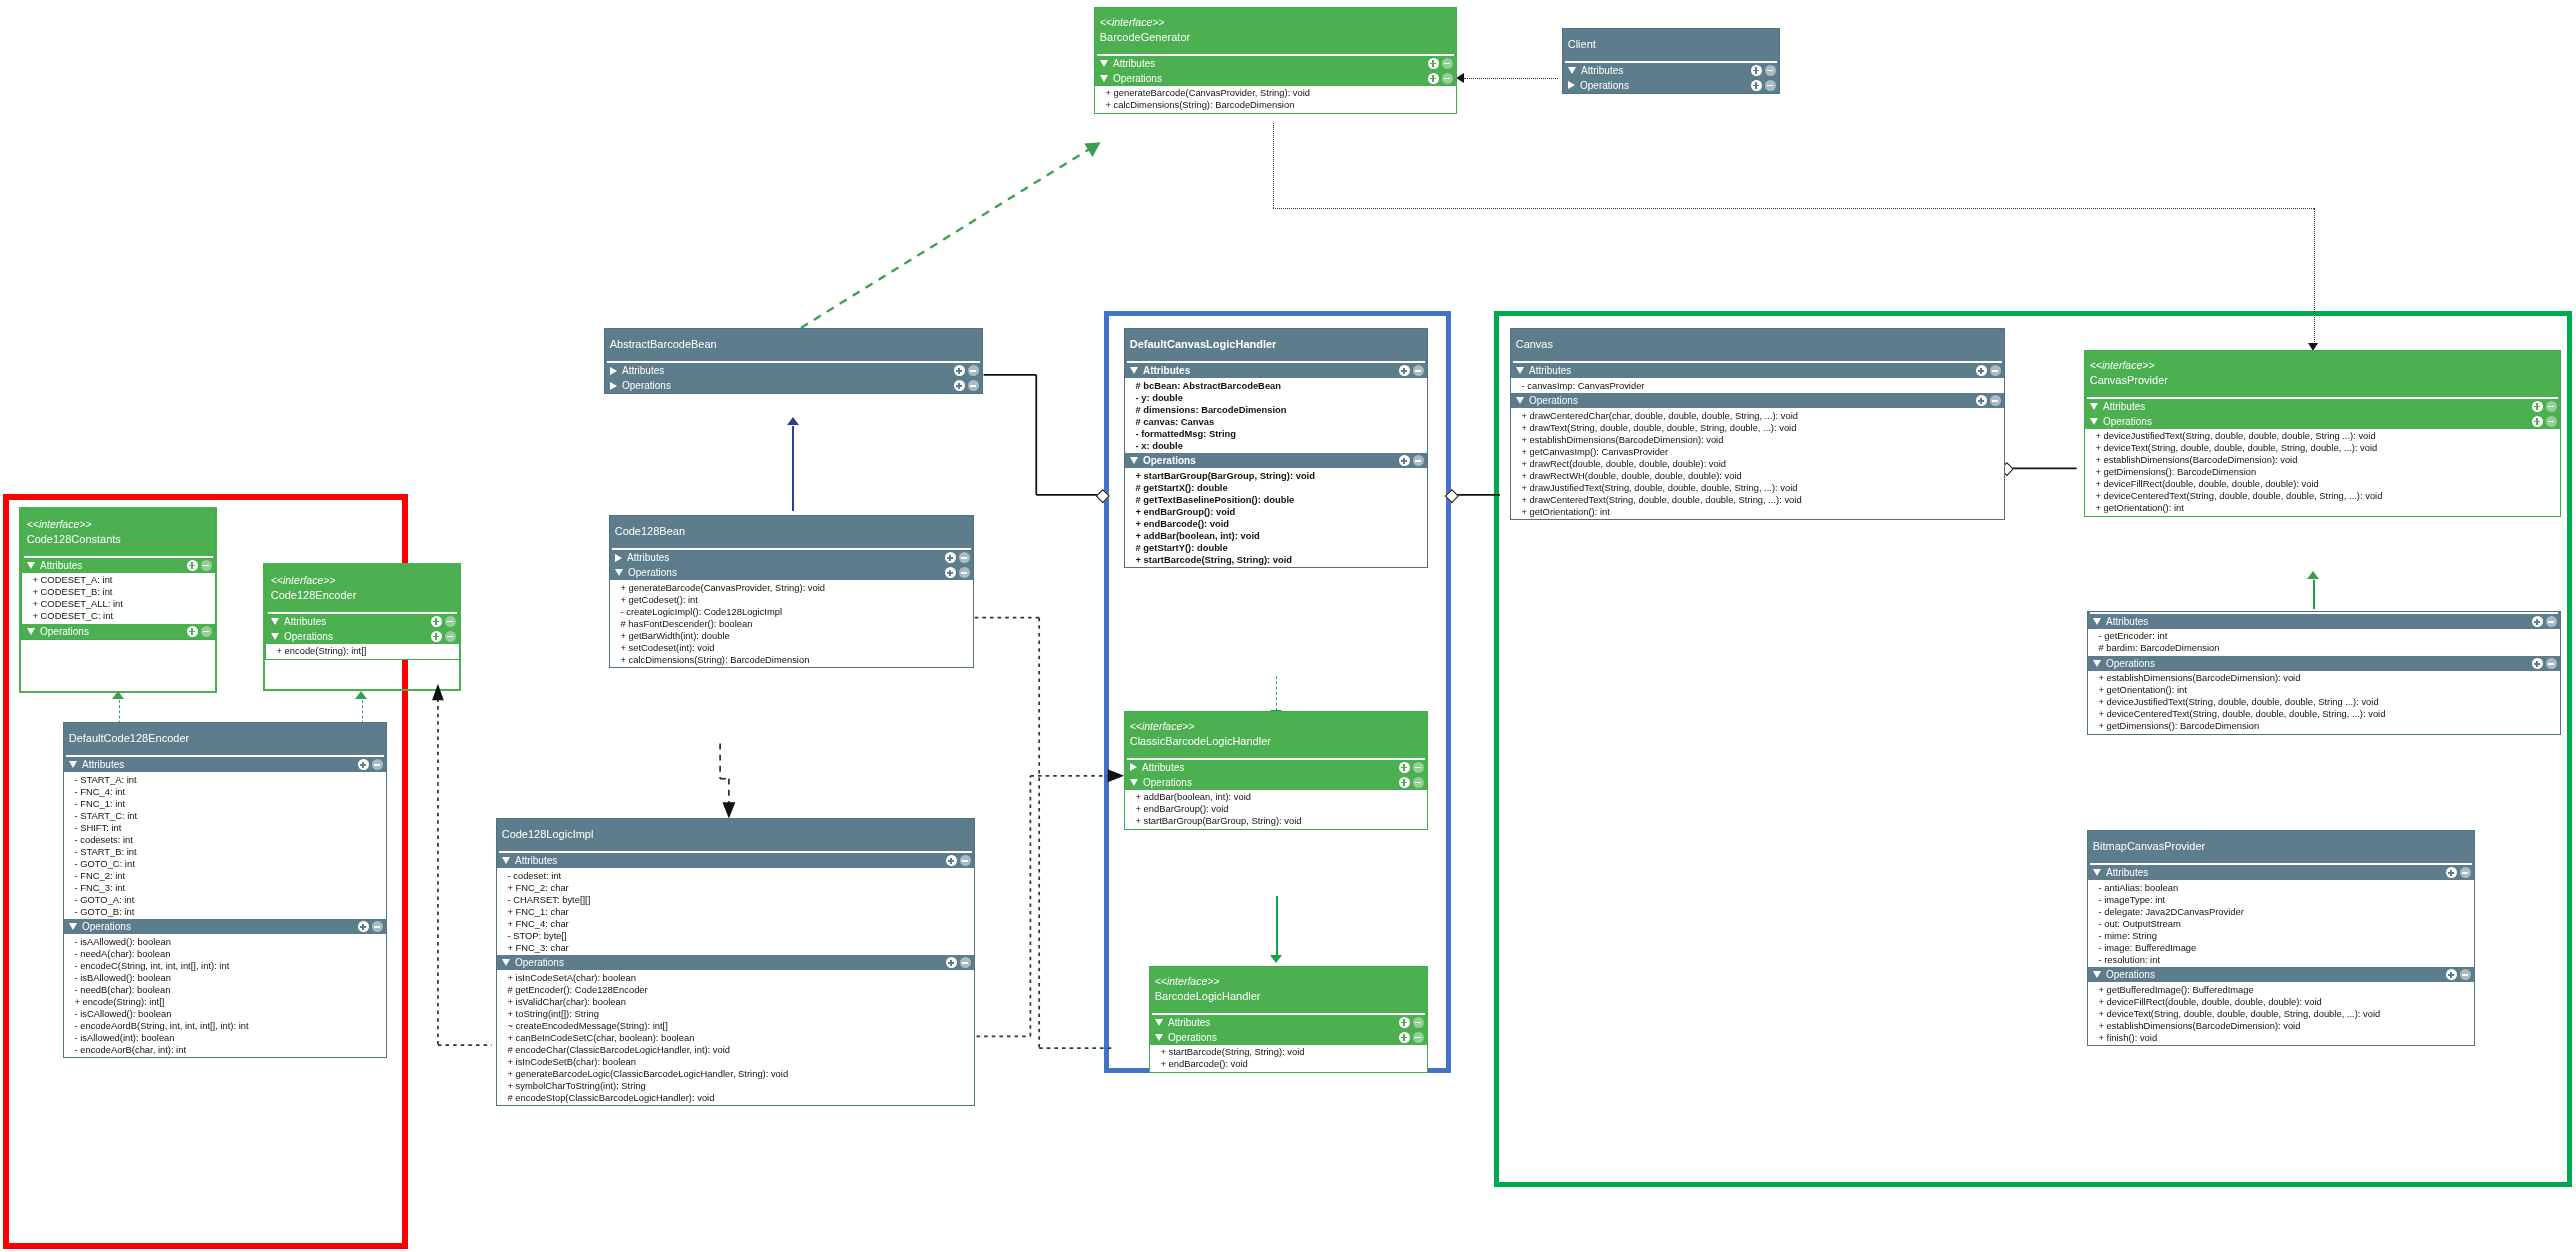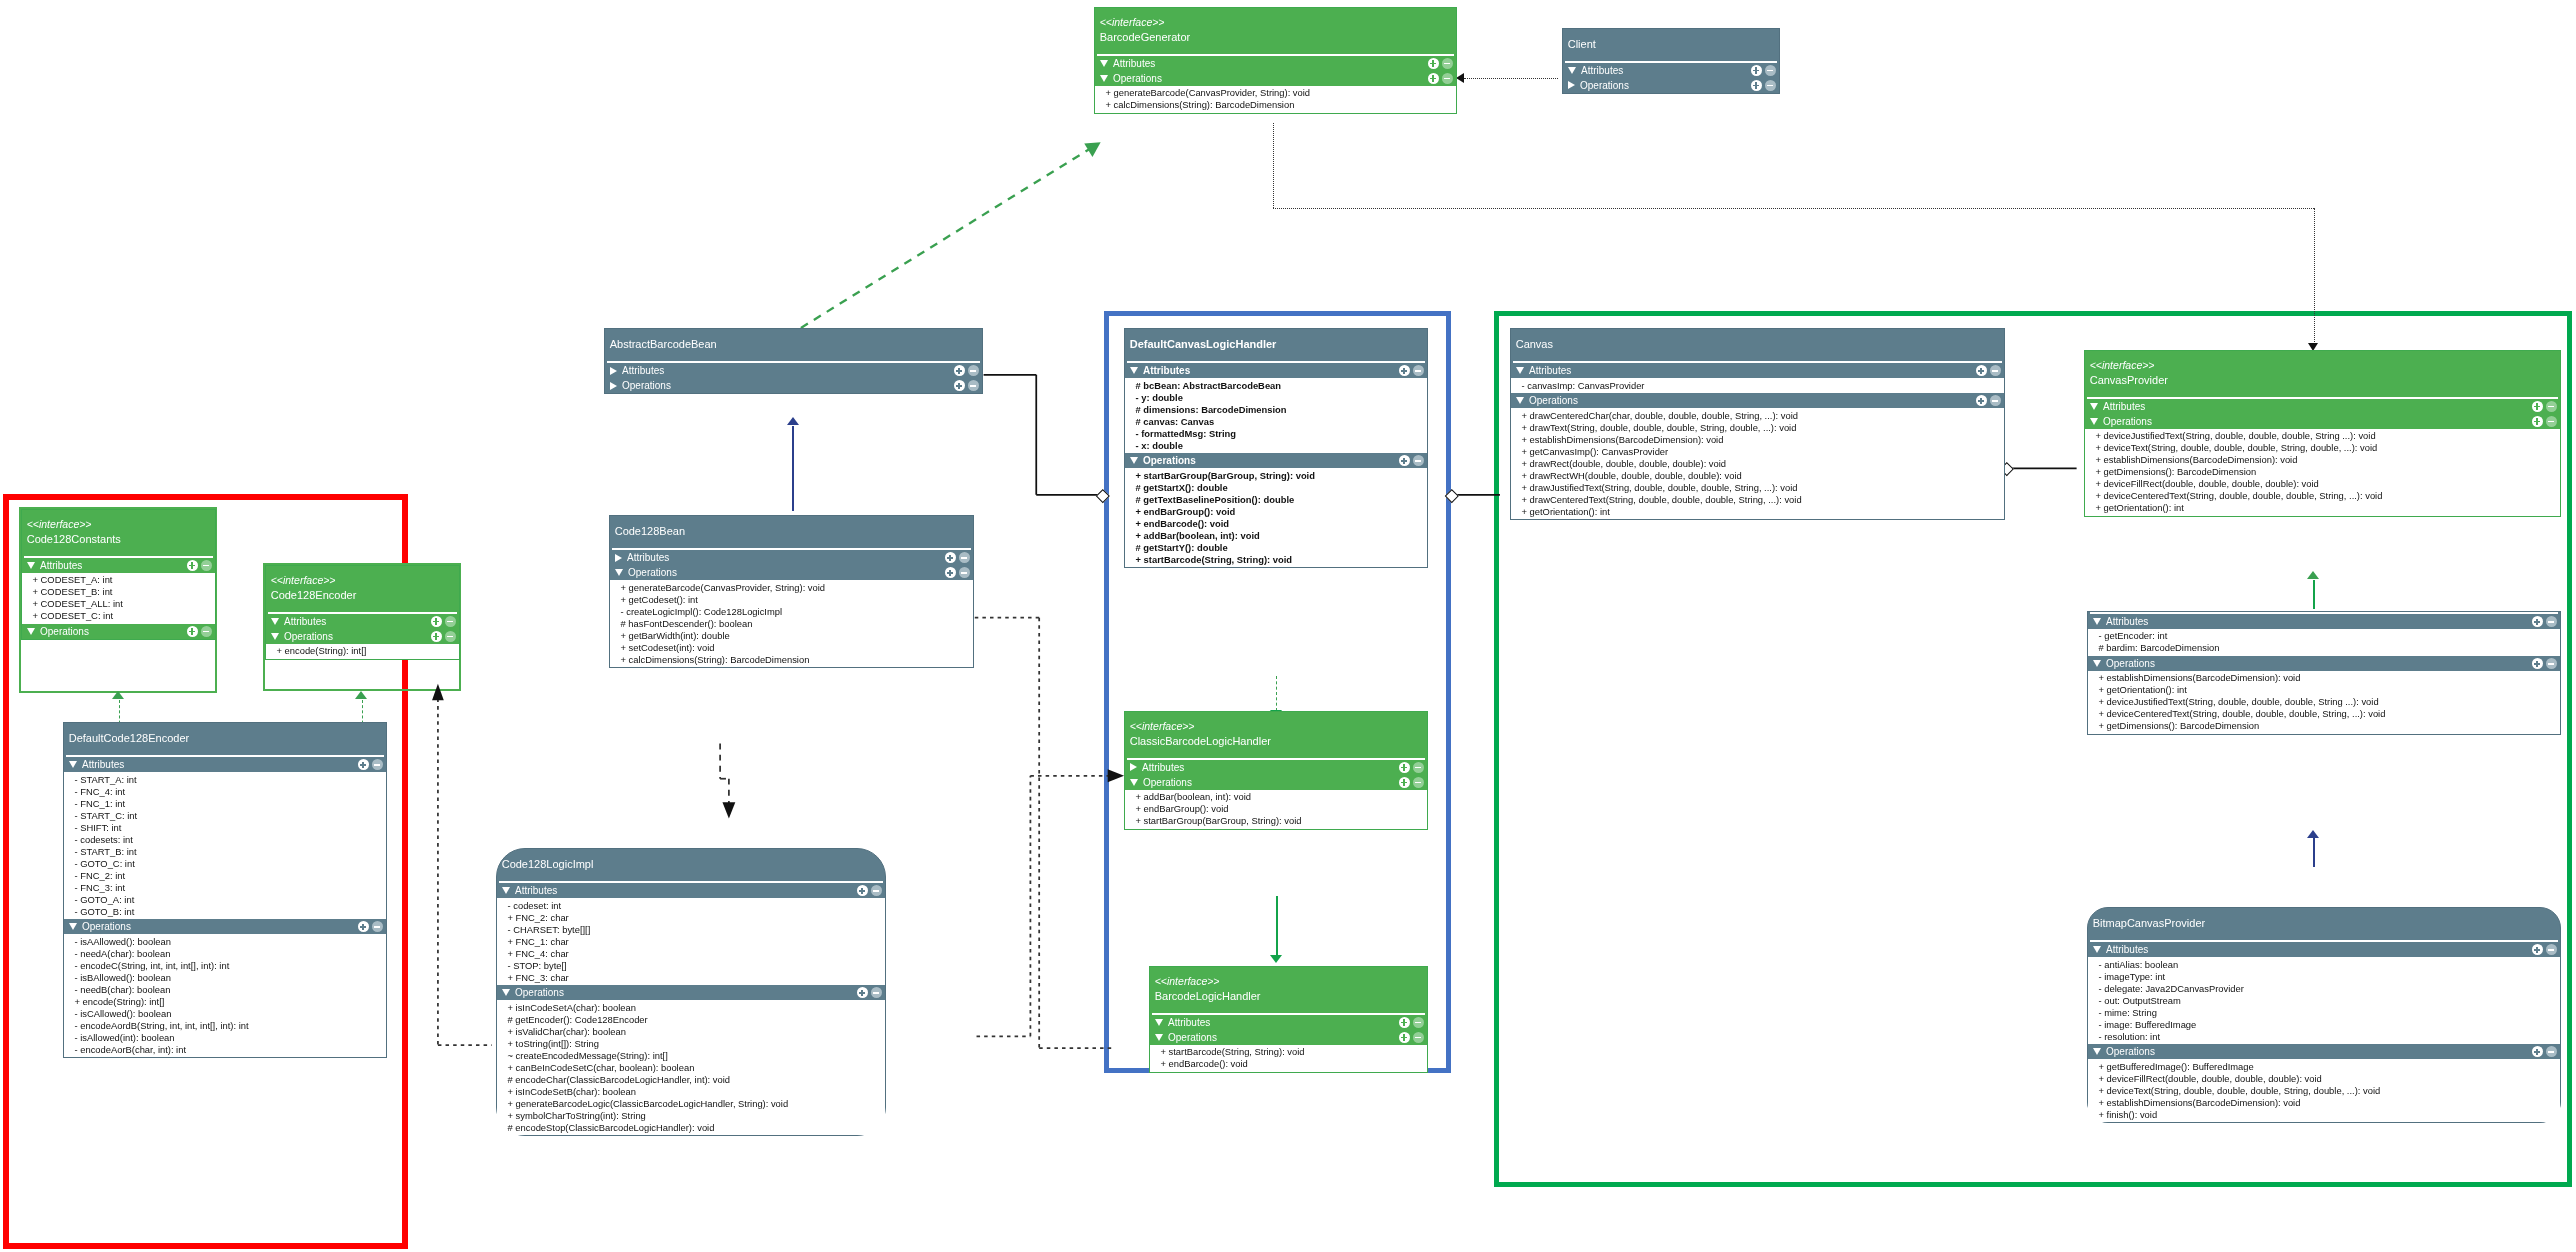--- a/index.html
+++ b/index.html
@@ -337,21 +337,21 @@
         <div class="member">+ generateBarcode(CanvasProvider, String): void</div>
         <div class="member">+ getCodeset(): int</div>
         <div class="member">- createLogicImpl(): Code128LogicImpl</div>
         <div class="member"># hasFontDescender(): boolean</div>
         <div class="member">+ getBarWidth(int): double</div>
         <div class="member">+ setCodeset(int): void</div>
         <div class="member">+ calcDimensions(String): BarcodeDimension</div>
       </div>
   </div>
 
-  <div class="uml" style="left:496px;top:848px;width:390px;border-radius:29px;">
+  <div class="uml" style="left:496px;top:818px;width:479px;">
     <div class="uml-title">
       <span class="cname">Code128LogicImpl</span>
     </div>
     <div class="titlerule"></div>
     <div class="section">
       <span class="tri down"></span>
       <span class="lbl">Attributes</span>
       <span class="btns">
         <span class="cbtn plus"></span>
         <span class="cbtn minus"></span>
@@ -581,21 +581,21 @@
     </div>
     <div class="members">
         <div class="member">+ establishDimensions(BarcodeDimension): void</div>
         <div class="member">+ getOrientation(): int</div>
         <div class="member">+ deviceJustifiedText(String, double, double, double, String ...): void</div>
         <div class="member">+ deviceCenteredText(String, double, double, double, String,  ...): void</div>
         <div class="member">+ getDimensions(): BarcodeDimension</div>
       </div>
   </div>
 
-  <div class="uml" style="left:2087px;top:907px;width:474px;border-radius:21px;">
+  <div class="uml" style="left:2087px;top:830px;width:388px;">
     <div class="uml-title">
       <span class="cname">BitmapCanvasProvider</span>
     </div>
     <div class="titlerule"></div>
     <div class="section">
       <span class="tri down"></span>
       <span class="lbl">Attributes</span>
       <span class="btns">
         <span class="cbtn plus"></span>
         <span class="cbtn minus"></span>

